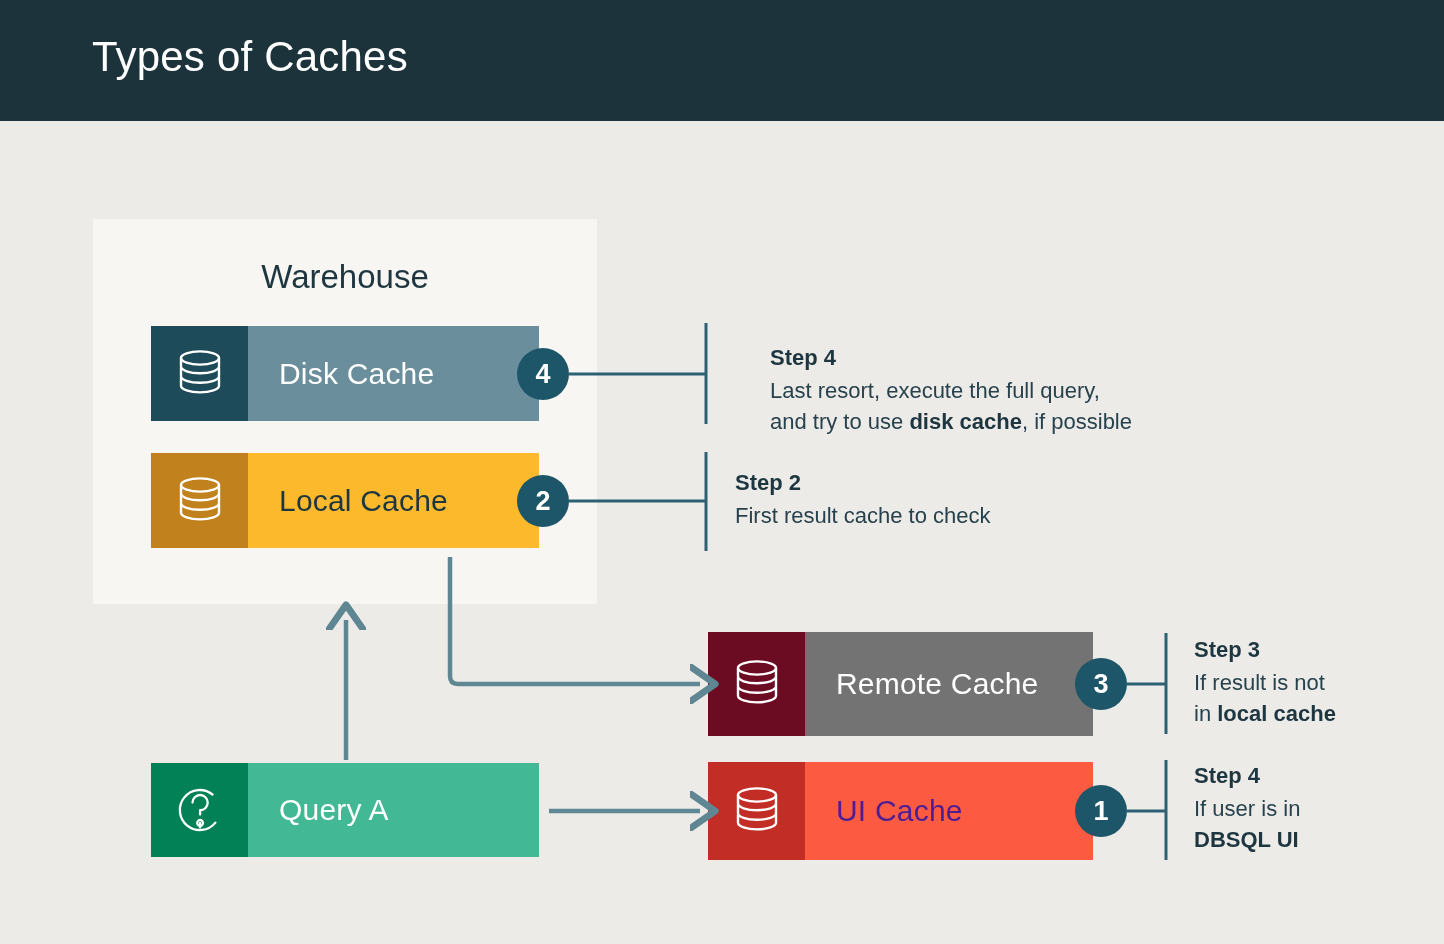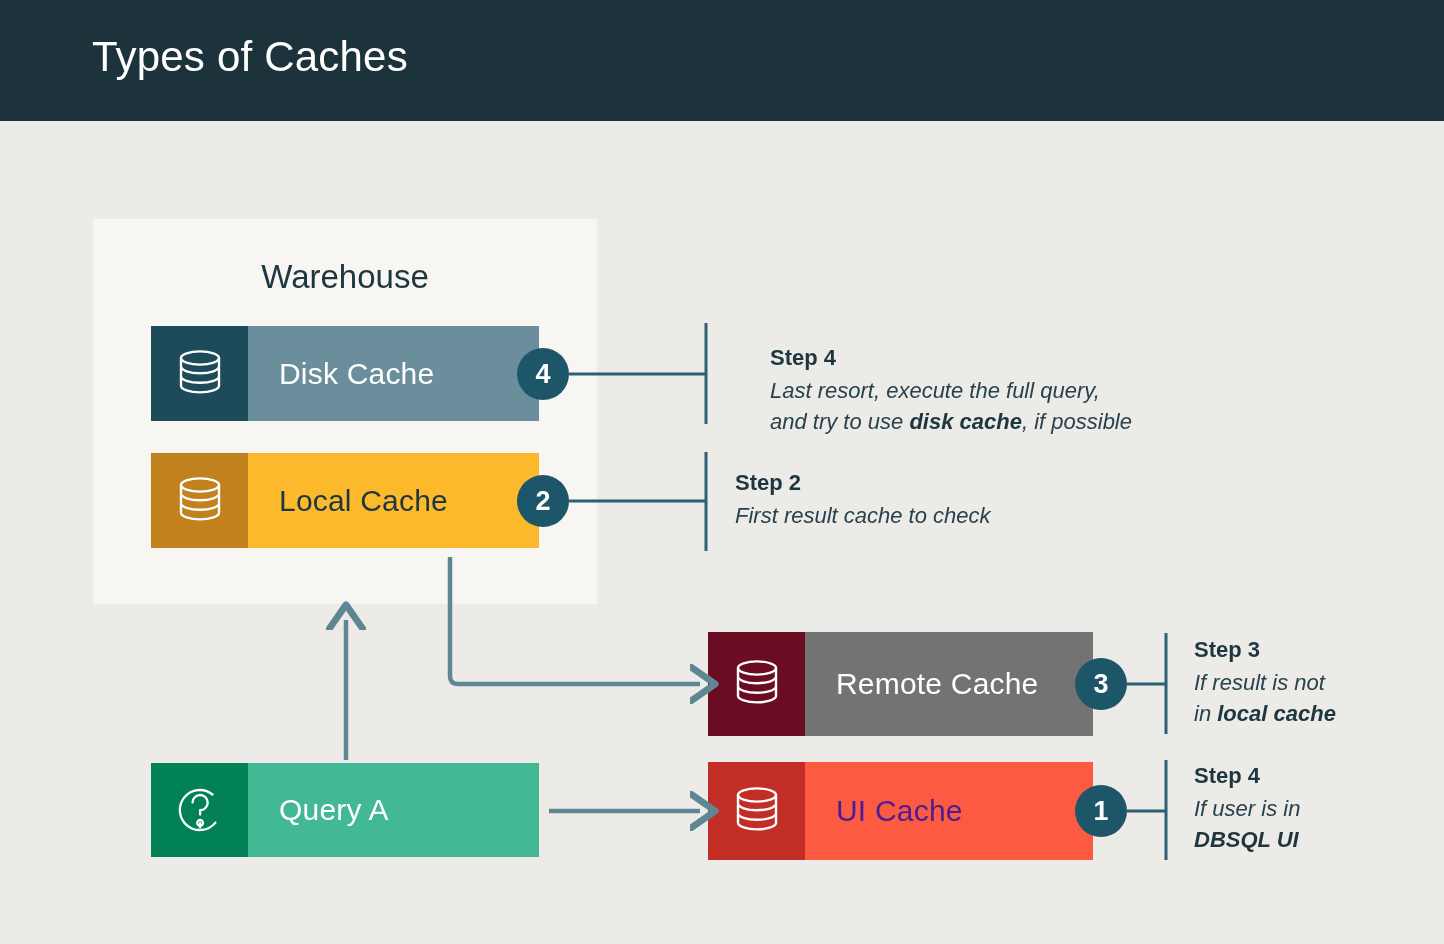--- a/index.html
+++ b/index.html
@@ -86,21 +86,21 @@
   .circle-1{left:1075px;top:785px;}
 
   
   .step-block{position:absolute;}
   .step-title{
     font-size:22px;font-weight:700;color:#1d3640;
     margin:0 0 3px 0;line-height:1.25;white-space:nowrap;
   }
   .step-line{
     font-size:22px;font-weight:400;color:#27424c;
-    line-height:1.42;white-space:nowrap;font-style:italic;
+    line-height:1.42;white-space:nowrap;
   }
   .step-line b{font-weight:700;color:#1d3640;}
 
   .step4-block{left:735px;top:344px;margin-left:35px;}
   .step2-block{left:735px;top:469px;}
   .step3-block{left:1194px;top:636px;}
   .step1-block{left:1194px;top:762px;}
 
   
   .wires{position:absolute;left:0;top:0;width:1444px;height:944px;

